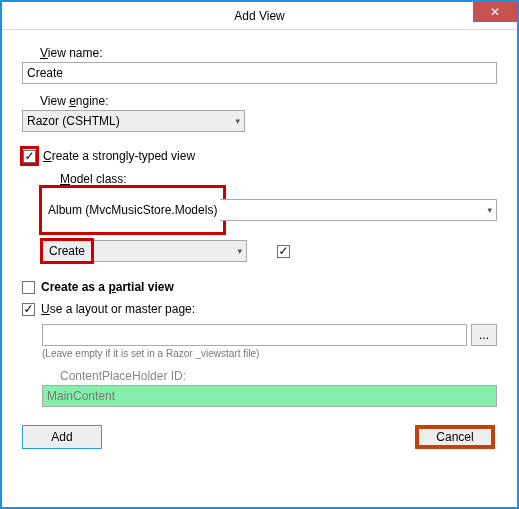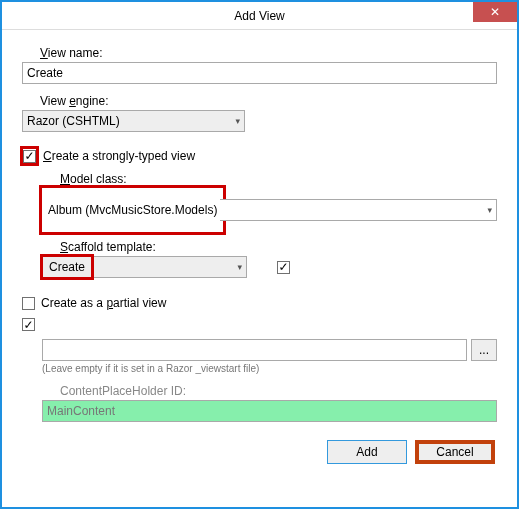--- a/index.html
+++ b/index.html
@@ -21,21 +21,21 @@
   .checkbox-row { display: flex; align-items: center; gap: 6px; margin-bottom: 8px; }
   .checkbox { width: 13px; height: 13px; border: 1px solid #707070; background: #fff; display:inline-flex; align-items:center; justify-content:center; font-size:10px; line-height:1; color:#000;}
   .indent1 { margin-left: 20px; }
   .indent2 { margin-left: 20px; }
   .highlight-box-cb { outline: 3px solid #cc0000; outline-offset: -1px; padding:1px;}
   .highlight-box { outline: 3px solid #cc0000; outline-offset: 0px; display:inline-block;}
   .layout-row { display:flex; align-items:center; gap:4px; margin-top:4px;}
   .browse-btn { width:26px; height:22px; border:1px solid #aaa; background:#eee; display:flex; align-items:center; justify-content:center; cursor:pointer;}
   .hint { color:#777; font-size:10px; margin-top:2px; }
   .disabled-label { color:#888; }
-  .button-row { display:flex; justify-content:flex-end; gap:8px; margin-top:18px; padding-right:2px;}
+  .button-row { display:flex; justify-content:space-between; gap:8px; margin-top:18px; padding-right:2px;}
   .btn { width:80px; height:24px; border:4px solid #c2410c; background:#eee; display:flex; align-items:center; justify-content:center; cursor:pointer;}
   .btn.primary { border:1px solid #3399dd; }
   .scaffold-row { display:flex; align-items:center; gap:30px; }
 </style>
 </head>
 <body>
 
 <div class="window">
   <div class="titlebar">
     <div class="title">Add View</div>
@@ -75,45 +75,45 @@
           <span style="display:inline-block; padding:15px 6px; background:#fff;">Album (MvcMusicStore.Models)</span>
         </span>
         <div class="select full" style="flex:1; margin-left:-3px; border-left:none; background:#fff;">
           <span></span>
           <span class="arrow">▾</span>
         </div>
       </div>
 
       <div style="height:8px;"></div>
 
-      <span class="label"><span class="underline">S</span>caffold template:</span>
       <div class="scaffold-row">
         <div class="select" style="width:205px; padding:0;">
           <span class="highlight-box">
             <span style="display:inline-block; padding:3px 6px;">Create</span>
           </span>
           <span class="arrow" style="margin-right:4px;">▾</span>
         </div>
         <div class="checkbox-row" style="margin:0;">
           <span class="checkbox">
               <span>✓</span>
             </span>
         </div>
       </div>
     </div>
 
-    <div class="checkbox-row" style="margin-top:18px;">
+    <div class="checkbox-row" style="margin-top:18px;font-weight:bold;">
       <span class="checkbox"></span>
       <span>Create as a <span class="underline">p</span>artial view</span>
     </div>
 
     <div class="checkbox-row">
       <span class="checkbox">
           <span>✓</span>
         </span>
+      <span><span class="underline">U</span>se a layout or master page:</span>
     </div>
 
     <div class="indent2">
       <div class="layout-row">
         <input class="textfield" style="flex: 1 1 0%;" value="">
         <div class="browse-btn">
             <span>...</span>
           </div>
       </div>
       <div class="hint">(Leave empty if it is set in a Razor _viewstart file)</div>

